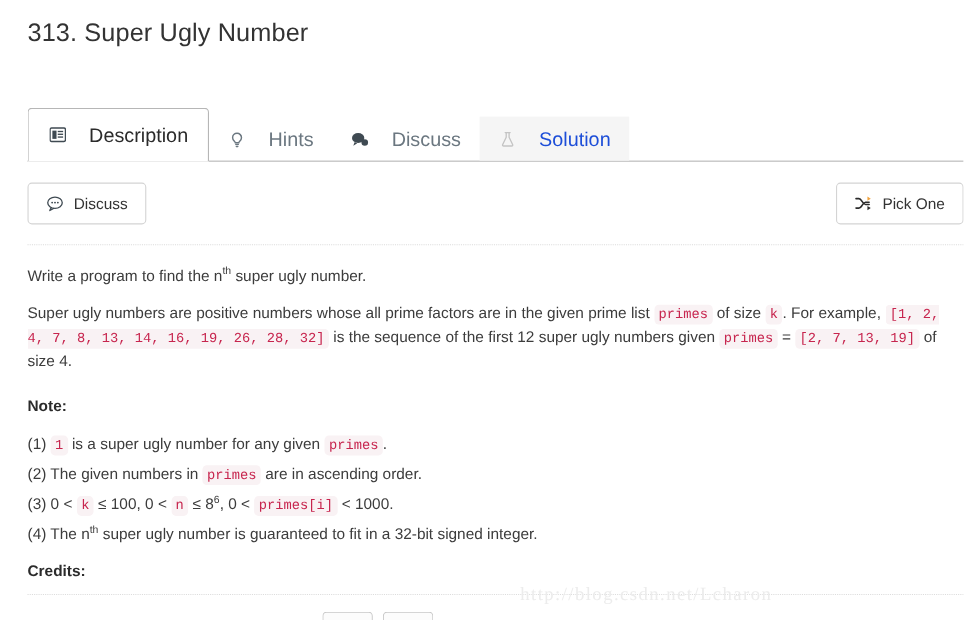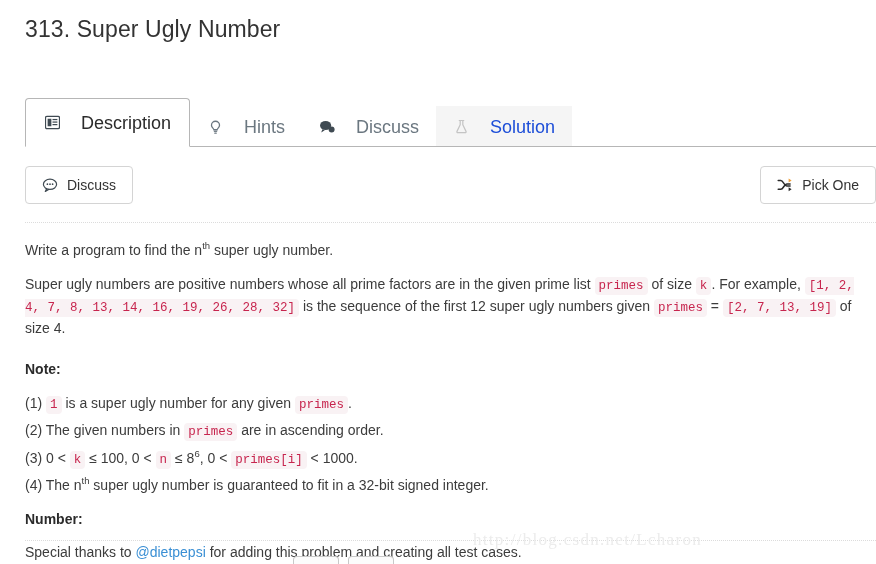--- a/index.html
+++ b/index.html
@@ -324,23 +324,22 @@
     <p class="tight"><span>(1) </span><code>1</code><span> is a super ugly number for any given </span><code>primes</code><span>.</span></p>
 
     <p class="tight"><span>(2) The given numbers in </span><code>primes</code><span> are in ascending order.</span></p>
 
     <p class="tight"><span>(3) 0 &lt; </span><code>k</code><span> ≤ 100, 0 &lt; </span><code>n</code><span> ≤ 8</span><sup>6</sup><span>, 0 &lt; </span><code>primes[i]</code><span> &lt; 1000.</span></p>
 
     <p class="tight"><span>(4) The n</span><sup>th</sup><span> super ugly number is guaranteed to fit in a 32-bit signed integer.</span></p>
 
     <div class="spacer-sm"></div>
 
-    <p class="section-head">Number:</p>
-
-    <p><span>Special thanks to </span><a class="credit-link" href="#">@dietpepsi</a><span> for adding this problem and creating all test cases.</span></p>
+    <p class="section-head">Credits:</p>
+
 
   </div>
 
   <div class="divider-dotted divider-bottom"></div>
 
   <div class="bottom-stub stub-1"></div>
   <div class="bottom-stub stub-2"></div>
 
   <div class="watermark">http://blog.csdn.net/Lcharon</div>
 

